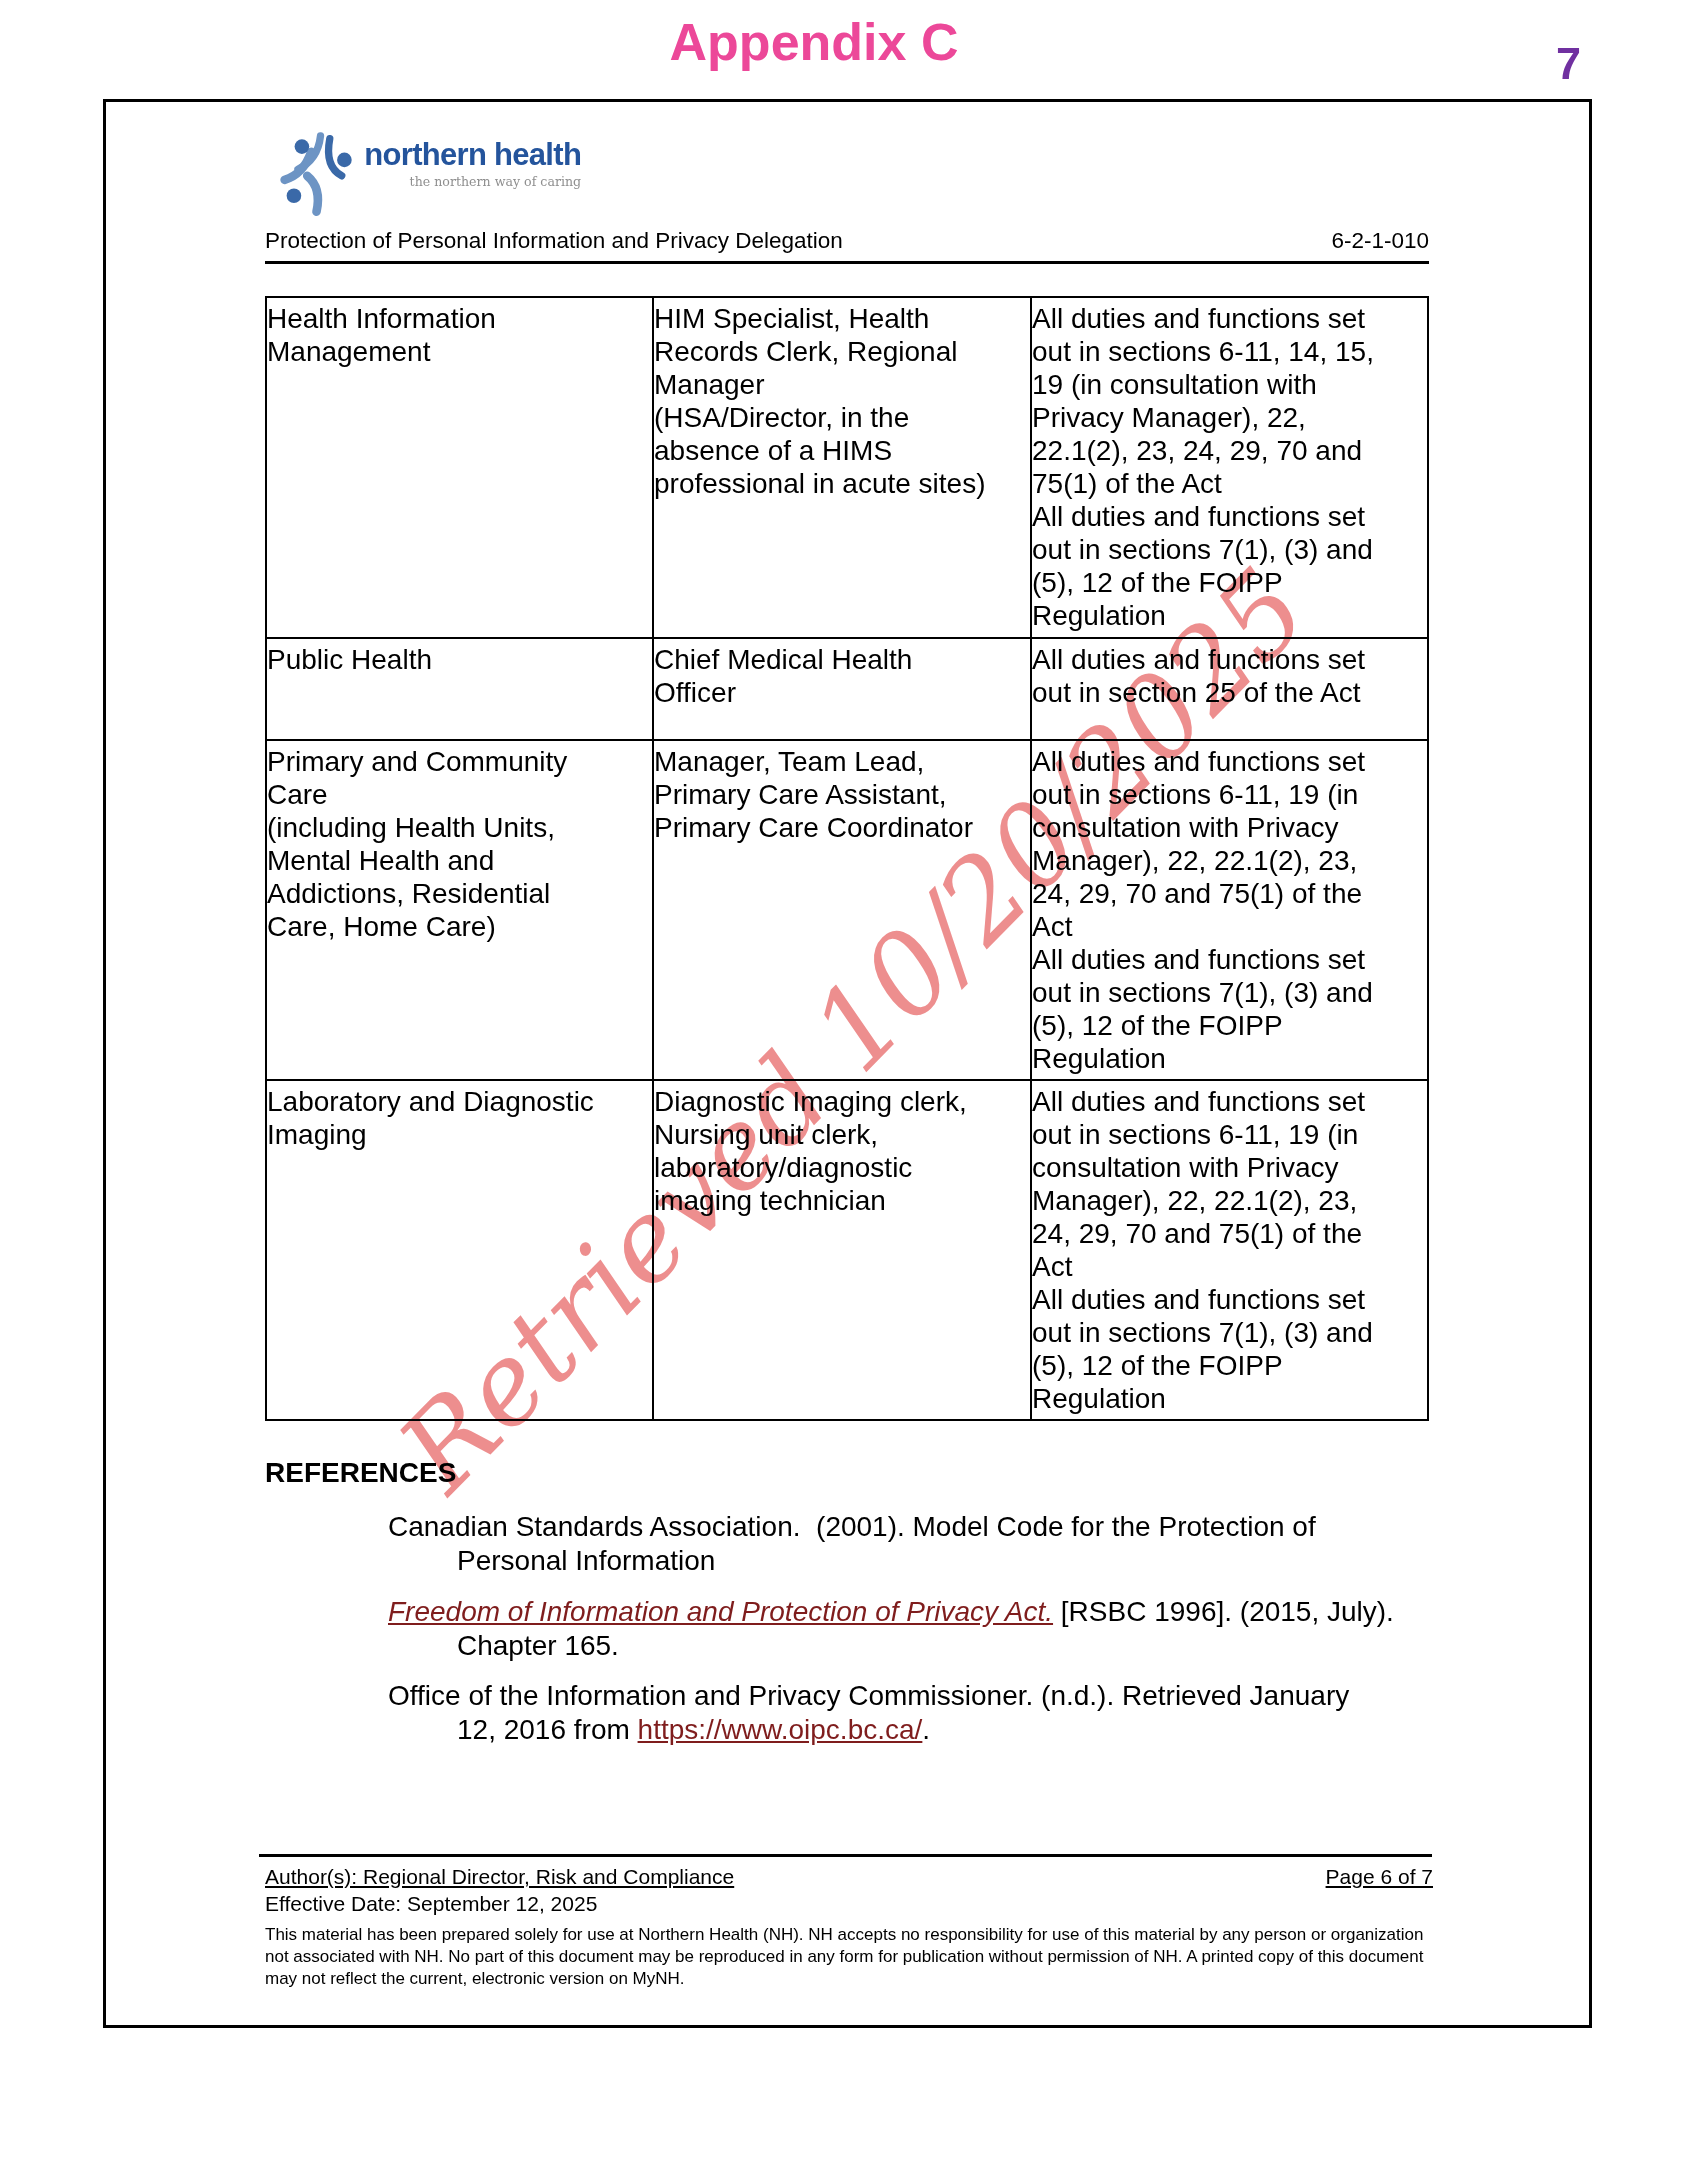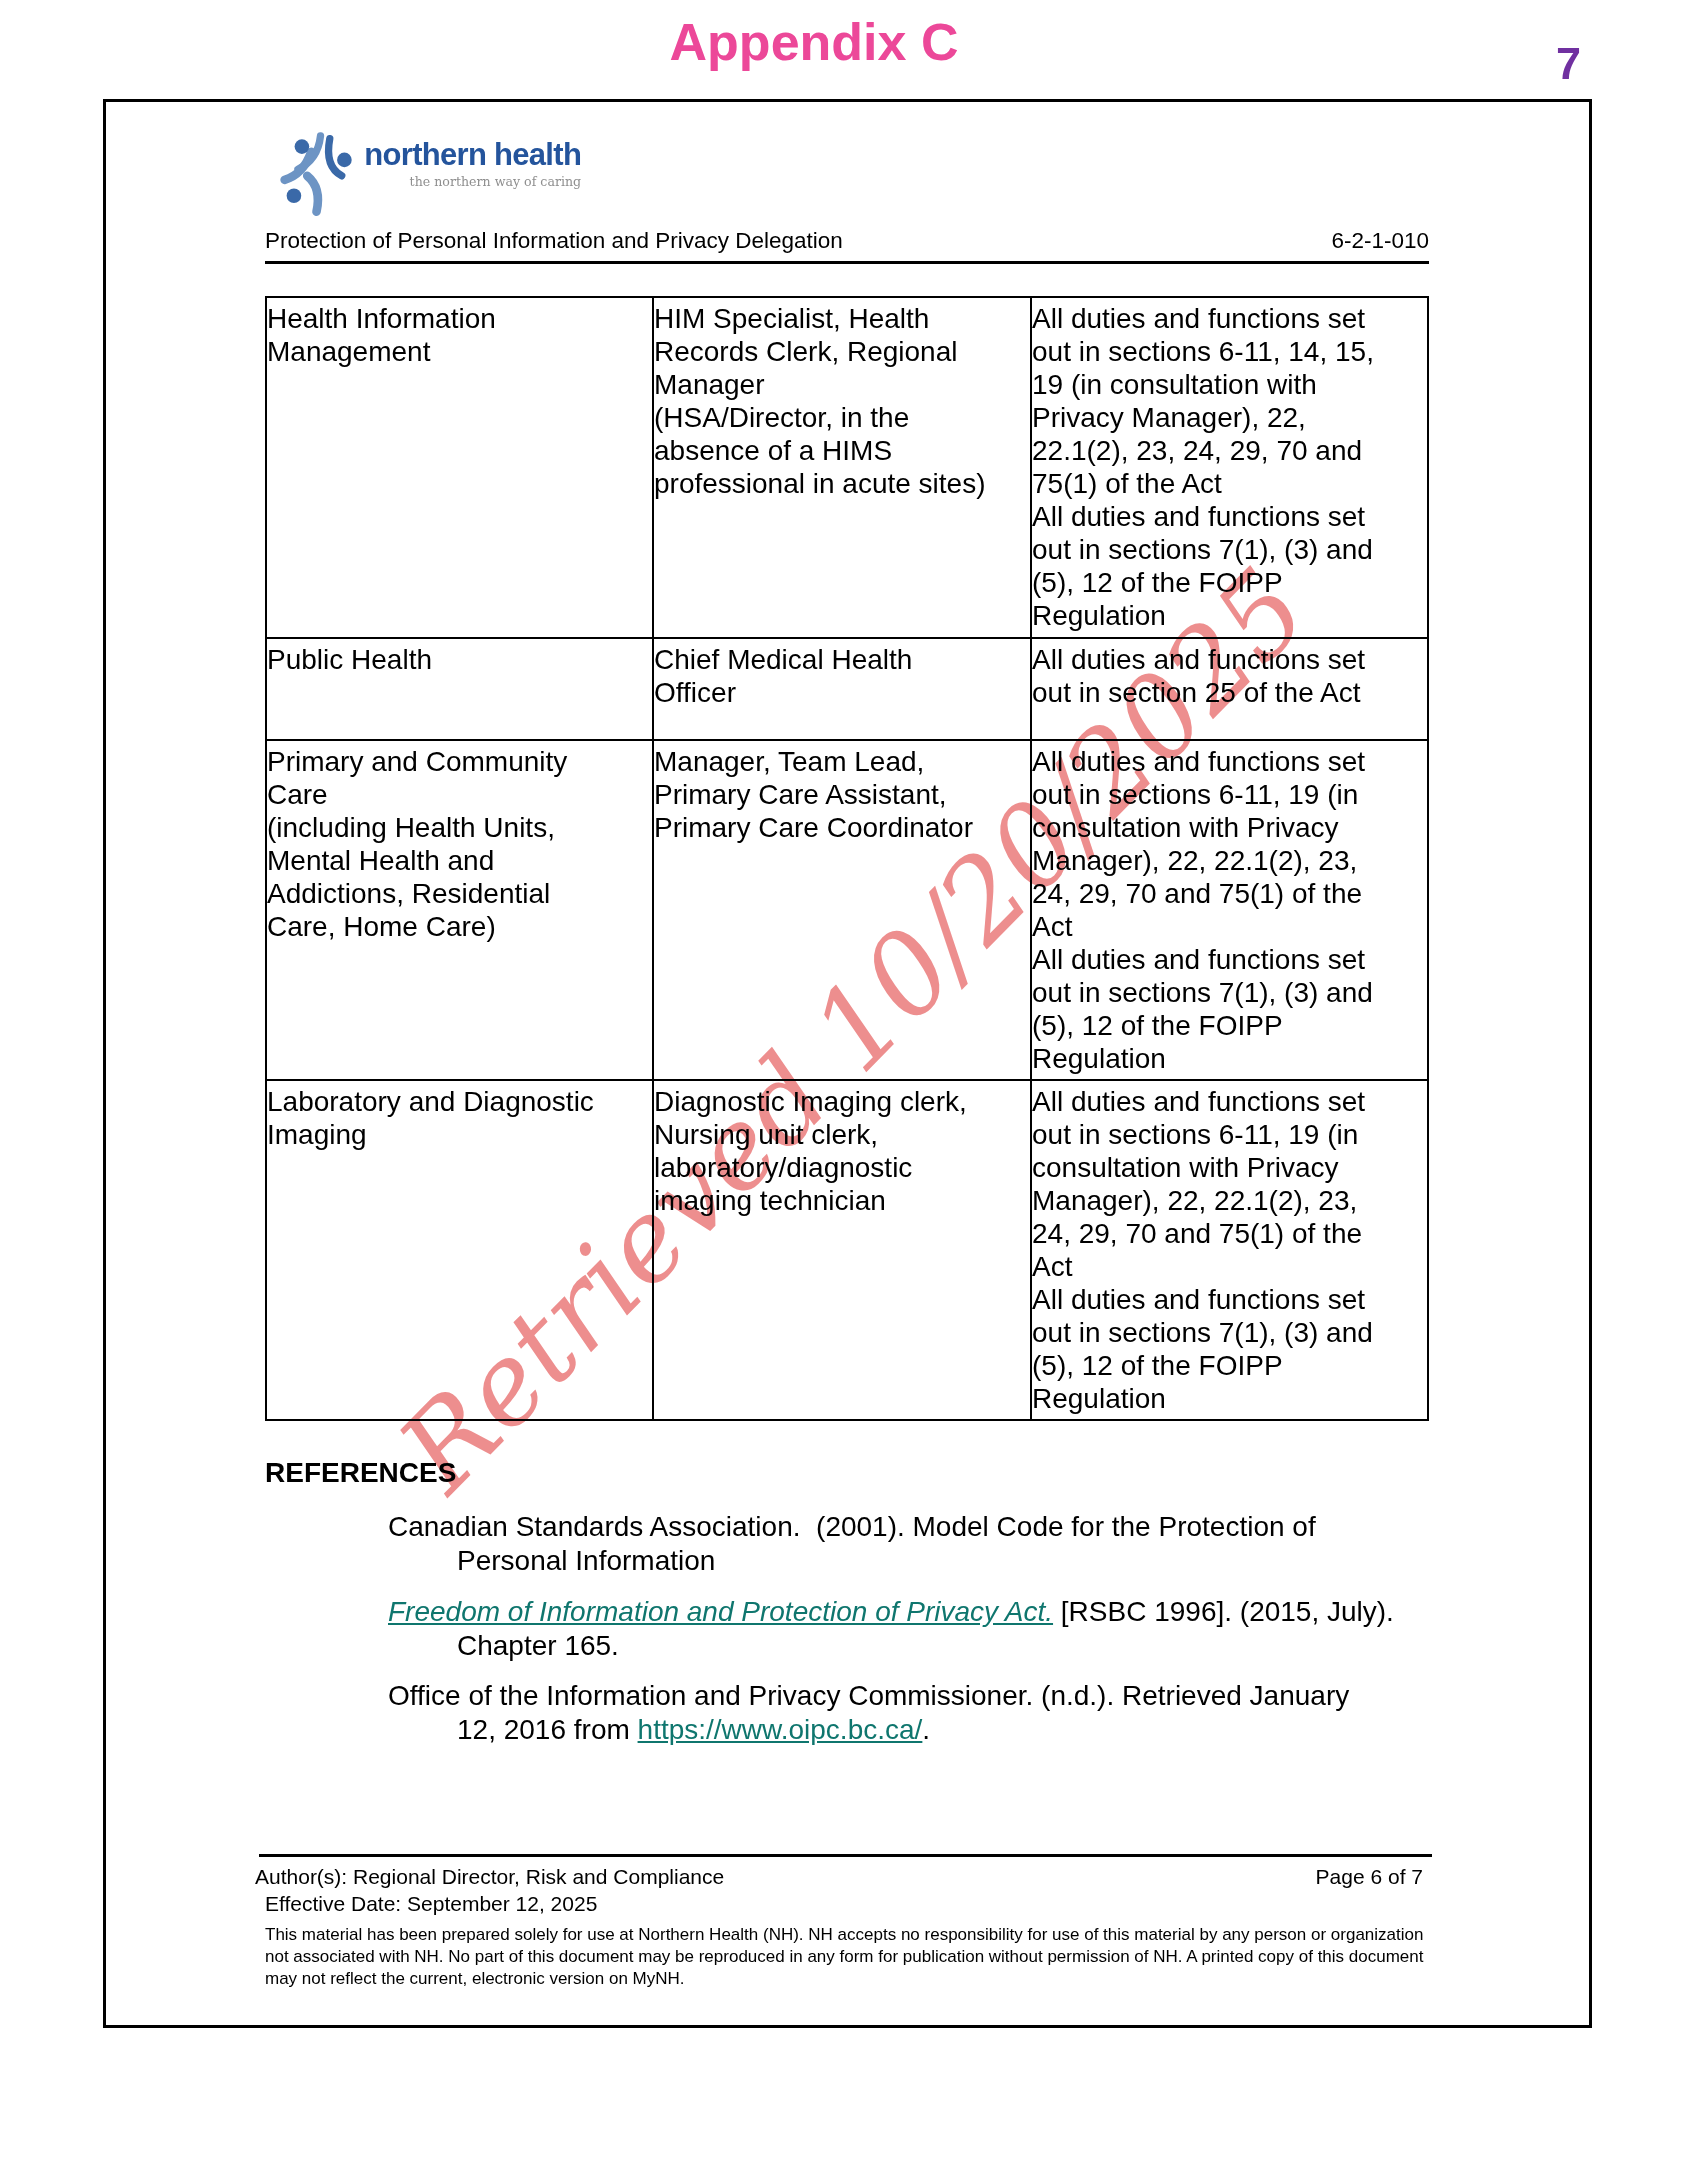--- a/index.html
+++ b/index.html
@@ -49,27 +49,27 @@
     font-size:28px; line-height:33px; white-space:pre-line; background:transparent;
   }
 
   .references-heading {
     position:absolute; left:265px; top:1457px; font-size:28px; font-weight:bold;
   }
   .references { position:absolute; left:364px; top:1510px; width:1032px; font-size:28px; line-height:34px; }
   .ref { margin-bottom:16.5px;margin-left:24px; }
   .ref .wrap-line { padding-left:69px; }
   .ref .lead { white-space:pre-wrap; }
-  a.doclink, .doclink { color:#0f766e; text-decoration:underline; cursor:pointer; }
+  a.doclink, .doclink { color:#7f1d1d; text-decoration:underline; cursor:pointer; }
   .italic-link { font-style:italic; }
 
   .footer-rule { position:absolute; left:259px; top:1854px; width:1173px; height:3.3px; background:#000; }
   .footer-author-row {
-    position:absolute; left:255px; top:1864px; width:1168px;
-    display:flex; justify-content:space-between; font-size:21px; line-height:26.5px;
+    position:absolute; left:265px; top:1864px; width:1168px;
+    display:flex; justify-content:space-between; font-size:21px; line-height:26.5px;text-decoration:underline;
   }
   .footer-effective { position:absolute; left:265px; top:1891px; font-size:21px; line-height:26.5px; }
   .footer-disclaimer {
     position:absolute; left:265px; top:1924px; width:1184px;
     font-size:17px; line-height:22px;
   }
 </style>
 </head>
 <body>
 

